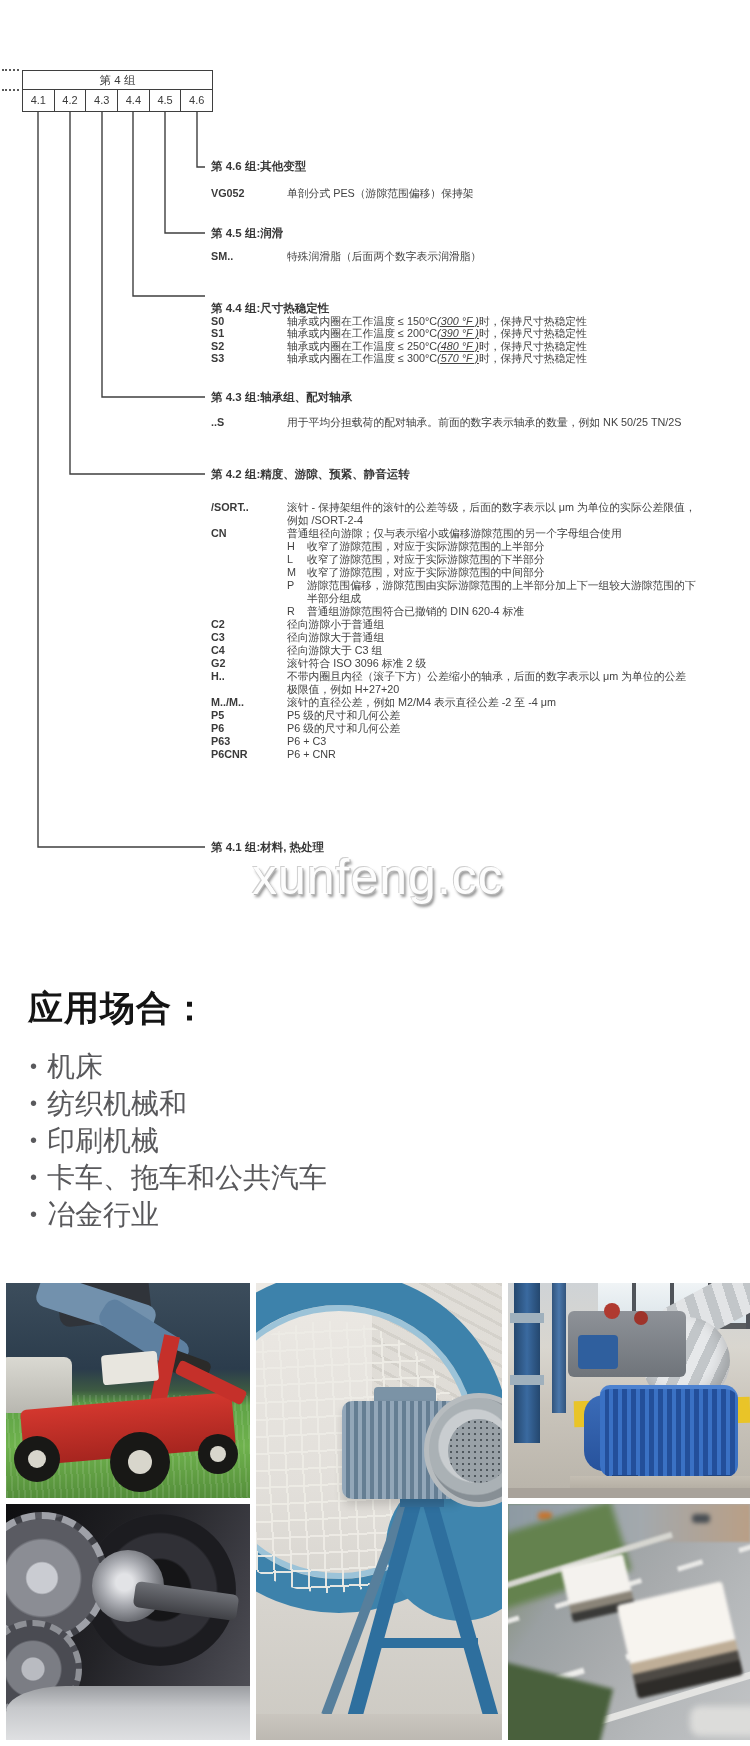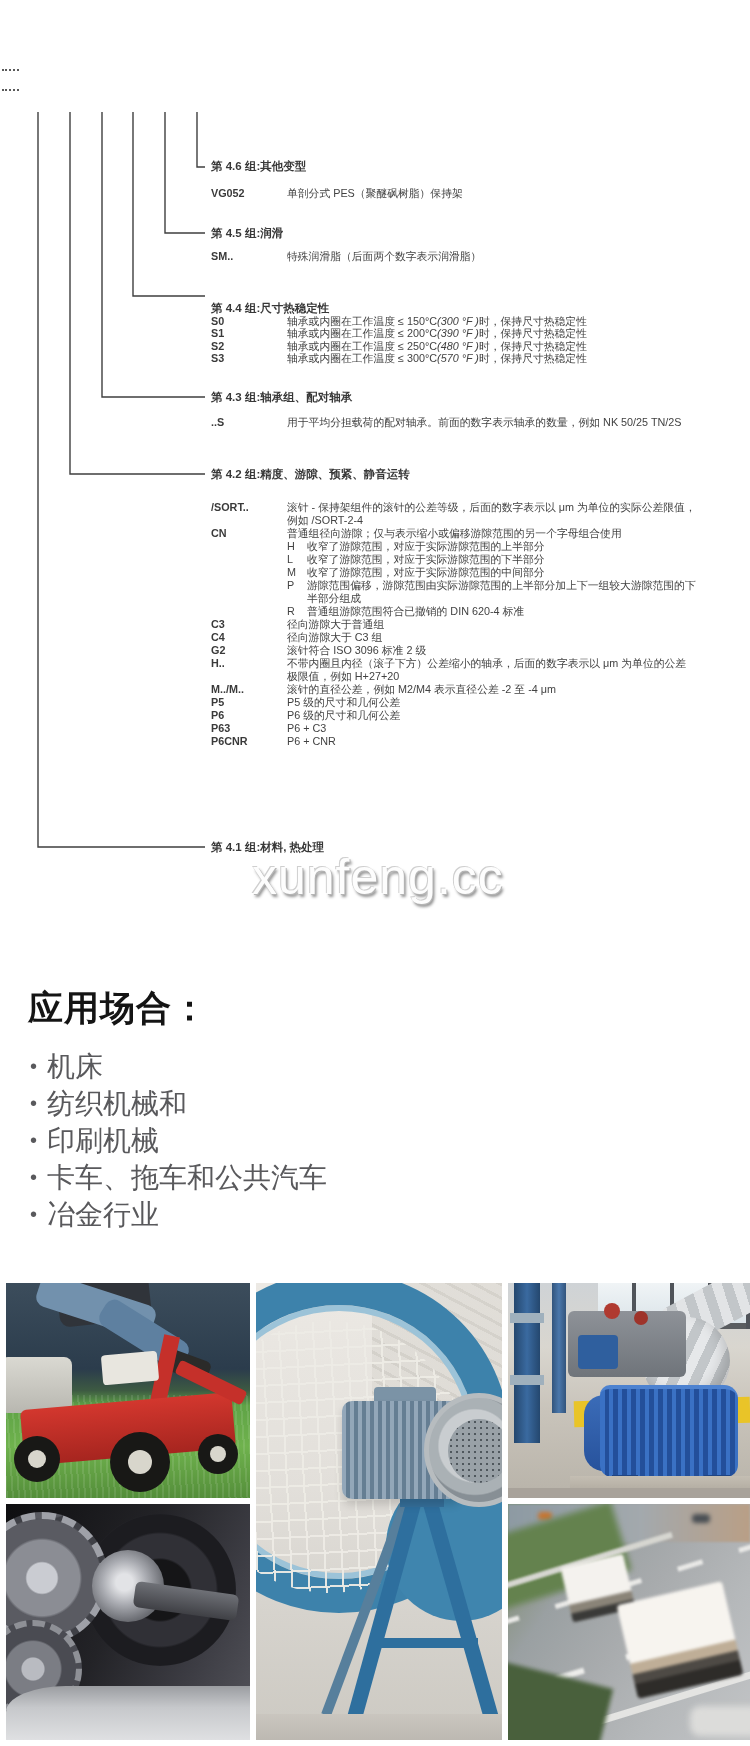--- a/index.html
+++ b/index.html
@@ -17,21 +17,21 @@
   .tbl-dots { position:absolute; left:2px; width:17px; border-top:2px dotted #5a5a5a; }
   .dots-a { top:69px; } .dots-b { top:89px; }
 
   .sec-title { position:absolute; left:211px; font-size:11.5px; font-weight:bold; color:#383838; white-space:nowrap; }
   .sec-rows { position:absolute; left:211px; font-size:10.8px; line-height:12.4px; color:#424242; }
   .rows-42 { line-height:13px;margin-top:12px; }
   .row { display:flex; white-space:nowrap; }
   .code { display:inline-block; width:76px; flex:0 0 76px; font-weight:bold; color:#3a3a3a; }
   .sub  { display:inline-block; width:20px; flex:0 0 20px; }
   .txt  { white-space:pre; }
-  .italic { font-style:italic; }
+  .italic { font-style:italic;text-decoration:underline; }
 
   
   .watermark { position:absolute; left:252px; top:848px; font-size:50px; letter-spacing:1px; color:#fdfdfd;
     text-shadow:-1px -1px 0 #cfcfcf, 1px 1px 0 #b5b5b5, 2px 3px 3px #8f8f8f; }
 
   
   .apps-heading { position:absolute; left:28px; top:985px; font-size:35px; font-weight:bold; color:#141414; letter-spacing:1px; }
   .apps-list { position:absolute; left:30px; top:1048px; list-style:none; }
   .apps-list li { display:flex; align-items:center; height:37px; font-size:28px; color:#59595c; }
   .bullet { font-size:20px; margin-right:10px; color:#59595c; }
@@ -156,28 +156,39 @@
     <g fill="none" stroke="#3f3f3f" stroke-width="1.4">
       <path d="M38 112 V847 H205"></path>
       <path d="M70 112 V474 H205"></path>
       <path d="M102 112 V397 H205"></path>
       <path d="M133 112 V296 H205"></path>
       <path d="M165 112 V233 H205"></path>
       <path d="M197 112 V167 H205"></path>
     </g>
   </svg>
 
+  <div class="grp-table">
+    <div class="grp-header">第 4 组</div>
+    <div class="grp-cells">
+      <div class="grp-cell">4.1</div>
+      <div class="grp-cell">4.2</div>
+      <div class="grp-cell">4.3</div>
+      <div class="grp-cell">4.4</div>
+      <div class="grp-cell">4.5</div>
+      <div class="grp-cell">4.6</div>
+    </div>
+  </div>
   <div class="tbl-dots dots-a"></div>
   <div class="tbl-dots dots-b"></div>
 
   <div class="sec-title" style="top:159px">第 4.6 组:其他变型</div>
   <div class="sec-rows" style="top:187px">
     <div class="row">
       <span class="code">VG052</span>
-      <span class="txt">单剖分式 PES（聚醚砜树脂）保持架</span>
+      <span class="txt">单剖分式 PES（游隙范围偏移）保持架</span>
     </div>
   </div>
 
   <div class="sec-title" style="top:226px">第 4.5 组:润滑</div>
   <div class="sec-rows" style="top:250px">
     <div class="row">
       <span class="code">SM..</span>
       <span class="txt">特殊润滑脂（后面两个数字表示润滑脂）</span>
     </div>
   </div>
@@ -254,20 +265,24 @@
     </div>
     <div class="row">
       <span class="code"></span>
       <span class="sub"></span>
       <span class="txt">半部分组成</span>
     </div>
     <div class="row">
       <span class="code"></span>
       <span class="sub">R</span>
       <span class="txt">普通组游隙范围符合已撤销的 DIN 620-4 标准</span>
+    </div>
+    <div class="row">
+      <span class="code">C2</span>
+      <span class="txt">径向游隙小于普通组</span>
     </div>
     <div class="row">
       <span class="code">C3</span>
       <span class="txt">径向游隙大于普通组</span>
     </div>
     <div class="row">
       <span class="code">C4</span>
       <span class="txt">径向游隙大于 C3 组</span>
     </div>
     <div class="row">

